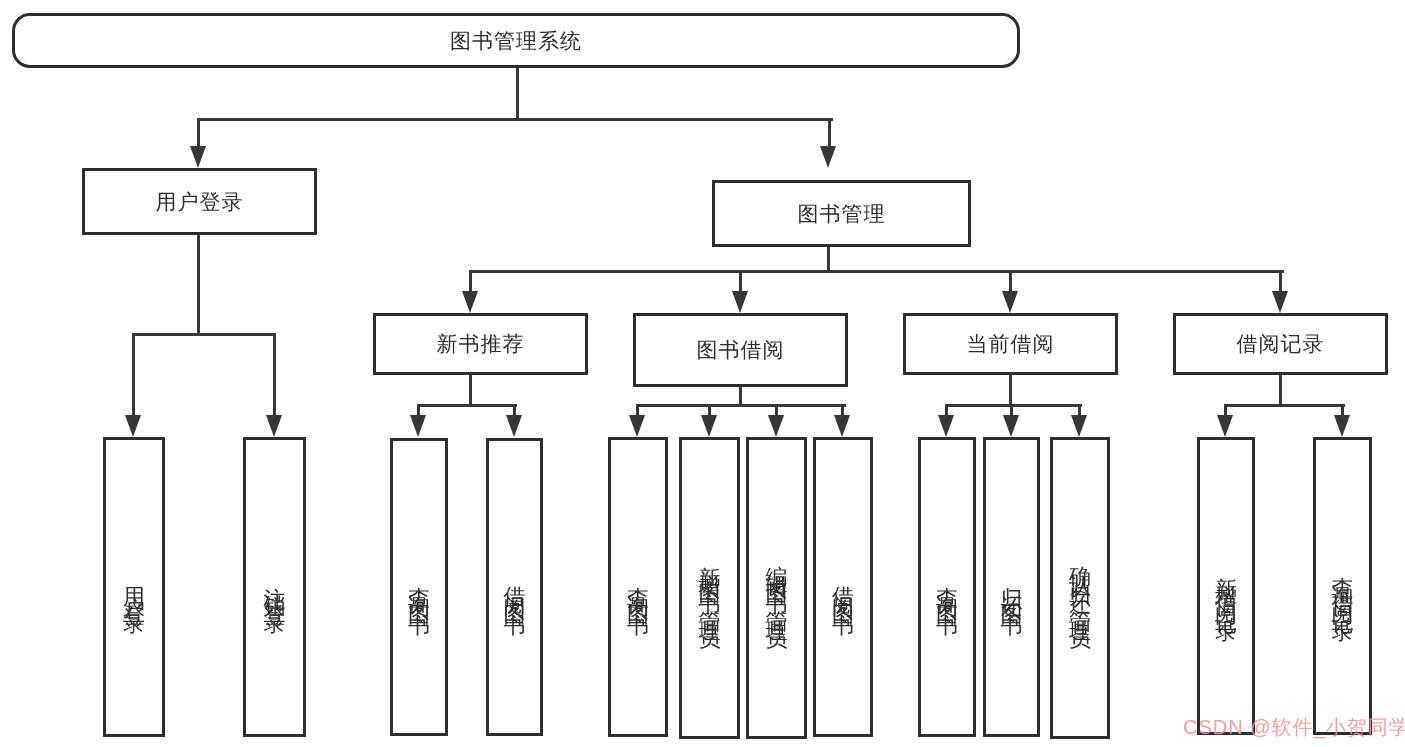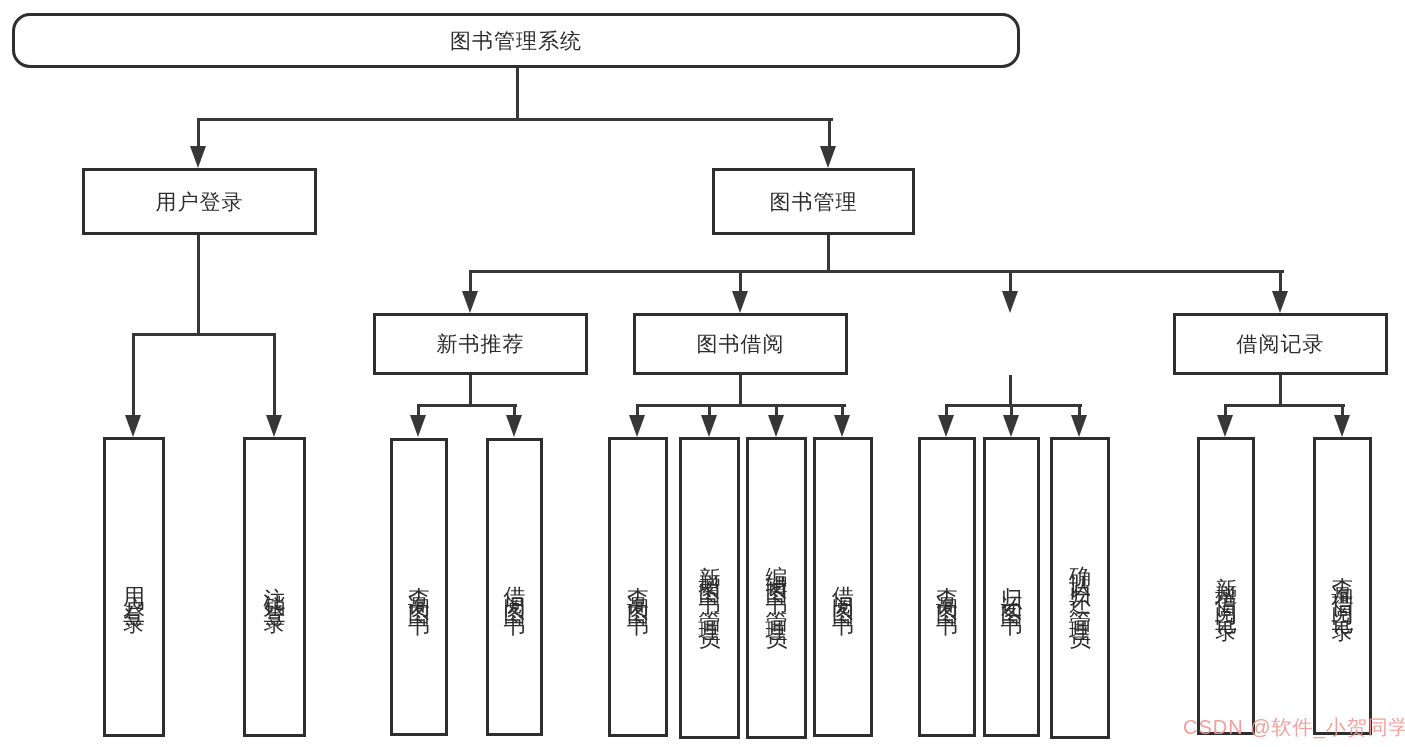--- a/index.html
+++ b/index.html
@@ -111,29 +111,32 @@
   <div class="arrow" style="left:1217px; top:415px;"></div>
   <div class="arrow" style="left:1334px; top:415px;"></div>
 
   <div class="box" style="left:12px; top:13px; width:1008px; height:55px;border-radius:18px;">
     <span class="hlabel">图书管理系统</span>
   </div>
 
   <div class="box" style="left:82px; top:168px; width:235px; height:67px;">
     <span class="hlabel">用户登录</span>
   </div>
-  <div class="box" style="left:712px; top:168px; width:203px; height:67px;">
+  <div class="box" style="left:712px; top:180px; width:259px; height:67px;">
     <span class="hlabel">图书管理</span>
   </div>
 
   <div class="box" style="left:373px; top:313px; width:215px; height:62px;">
     <span class="hlabel">新书推荐</span>
   </div>
-  <div class="box" style="left:633px; top:313px; width:215px; height:62px;">
+  <div class="box" style="left:633px; top:313px; width:215px; height:74px;">
     <span class="hlabel">图书借阅</span>
+  </div>
+  <div class="box" style="left:903px; top:313px; width:215px; height:62px;">
+    <span class="hlabel">当前借阅</span>
   </div>
   <div class="box" style="left:1173px; top:313px; width:215px; height:62px;">
     <span class="hlabel">借阅记录</span>
   </div>
 
   <div class="box" style="left:103px; top:437px; width:62px; height:300px;">
     <span class="vtext">用户登录</span>
   </div>
   <div class="box" style="left:243px; top:437px; width:63px; height:300px;">
     <span class="vtext">注销登录</span>

